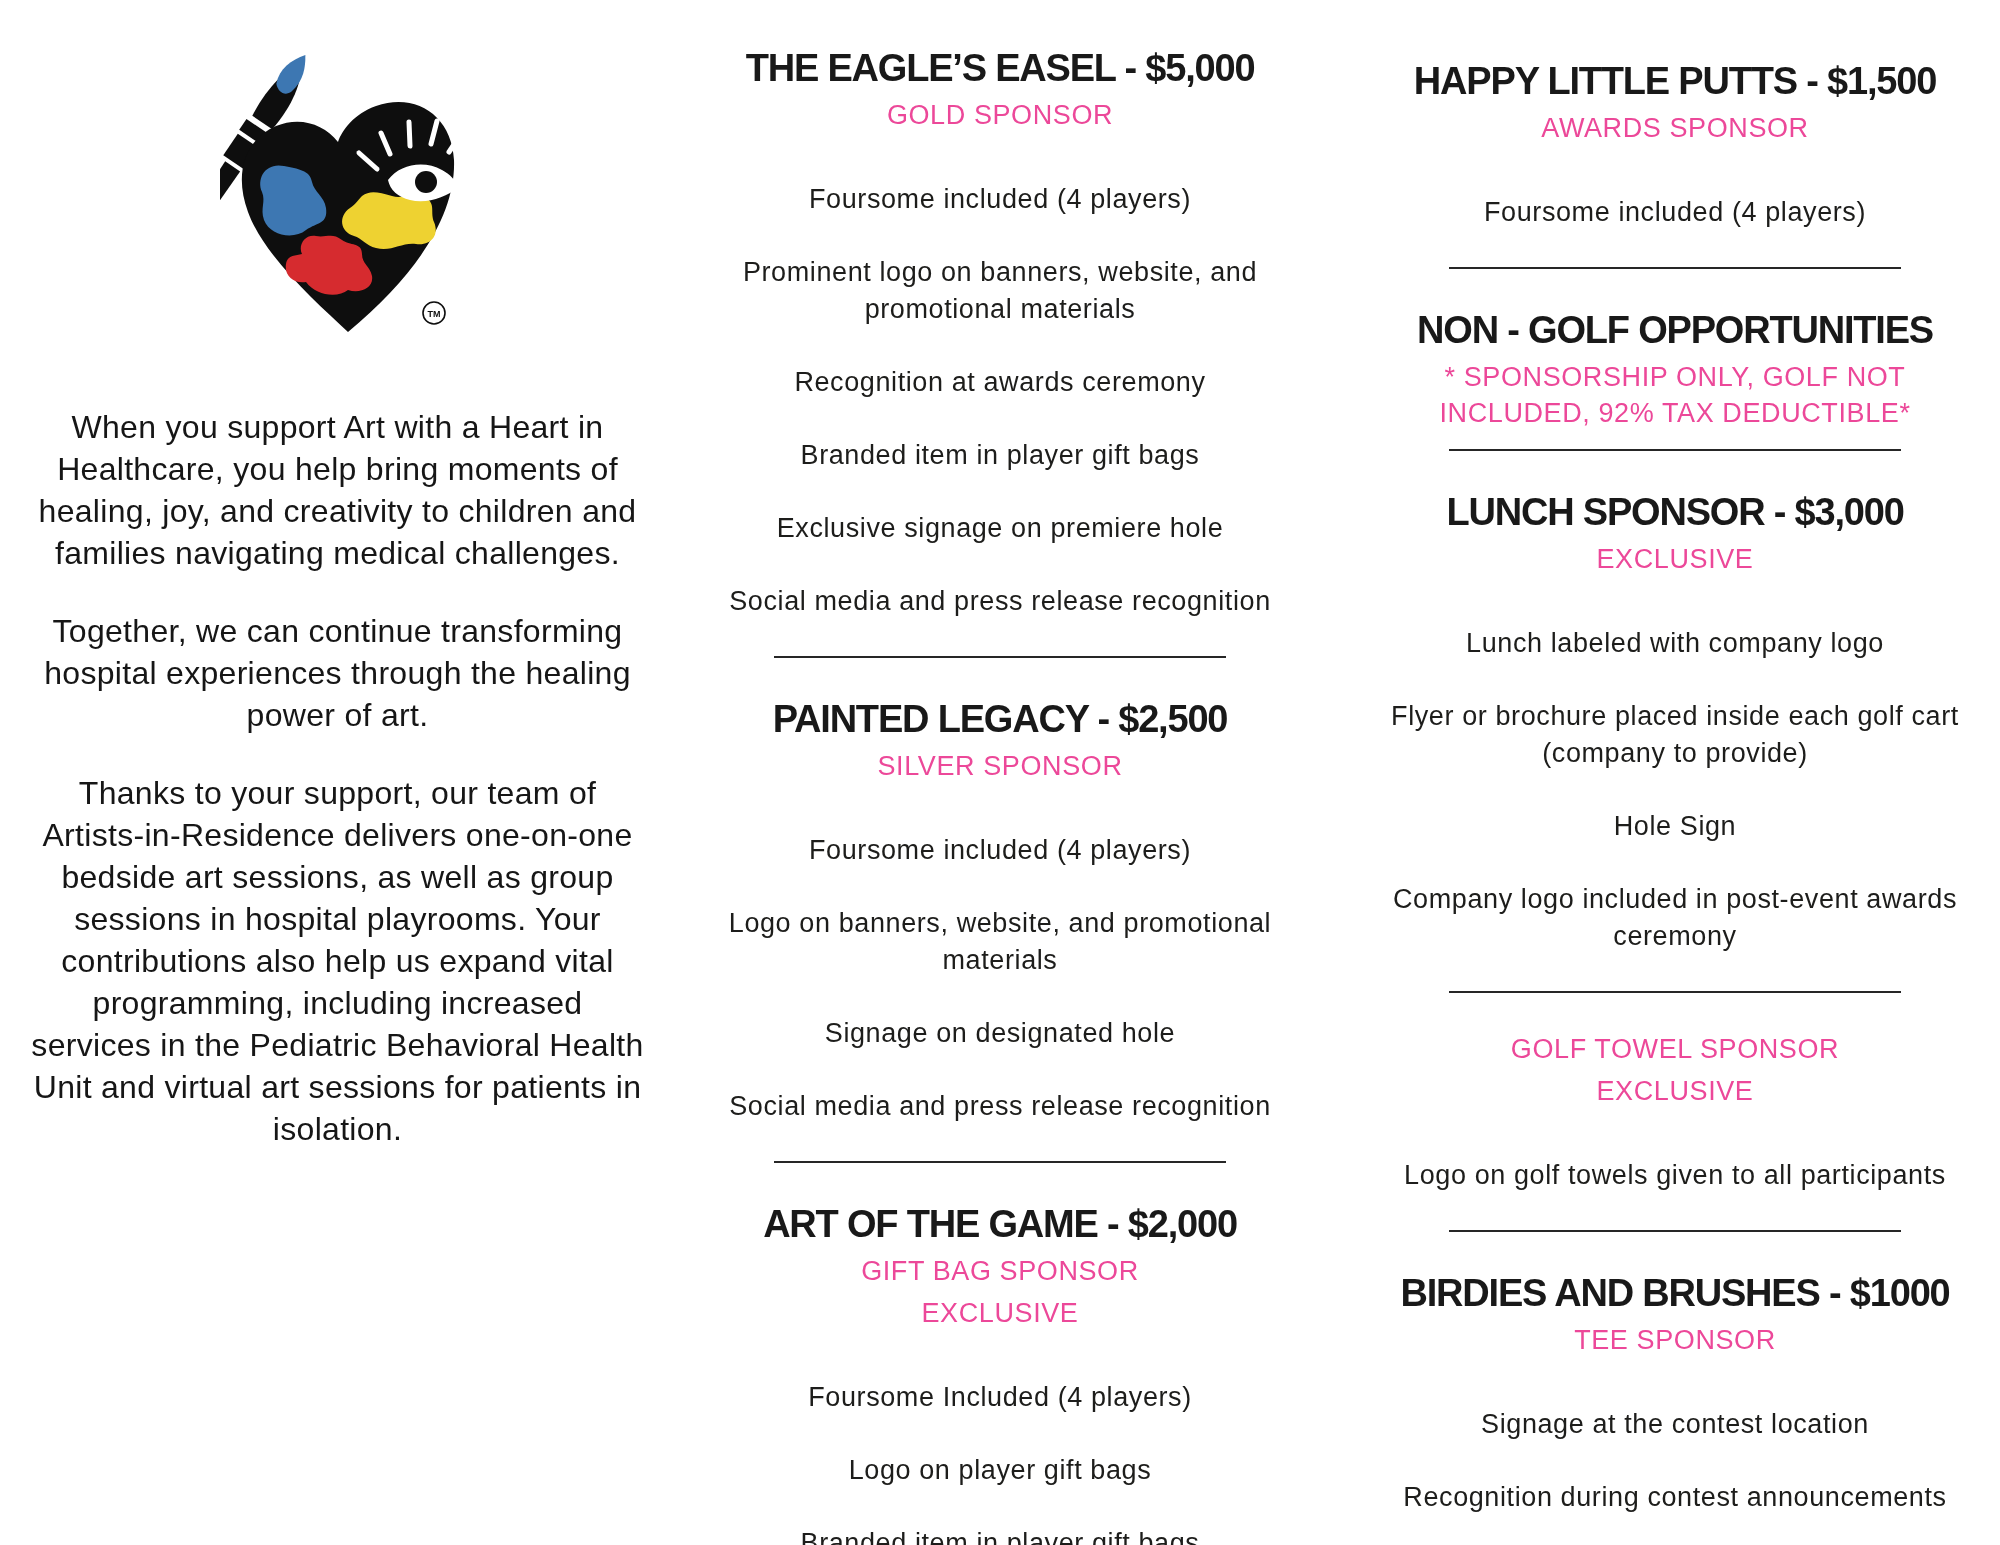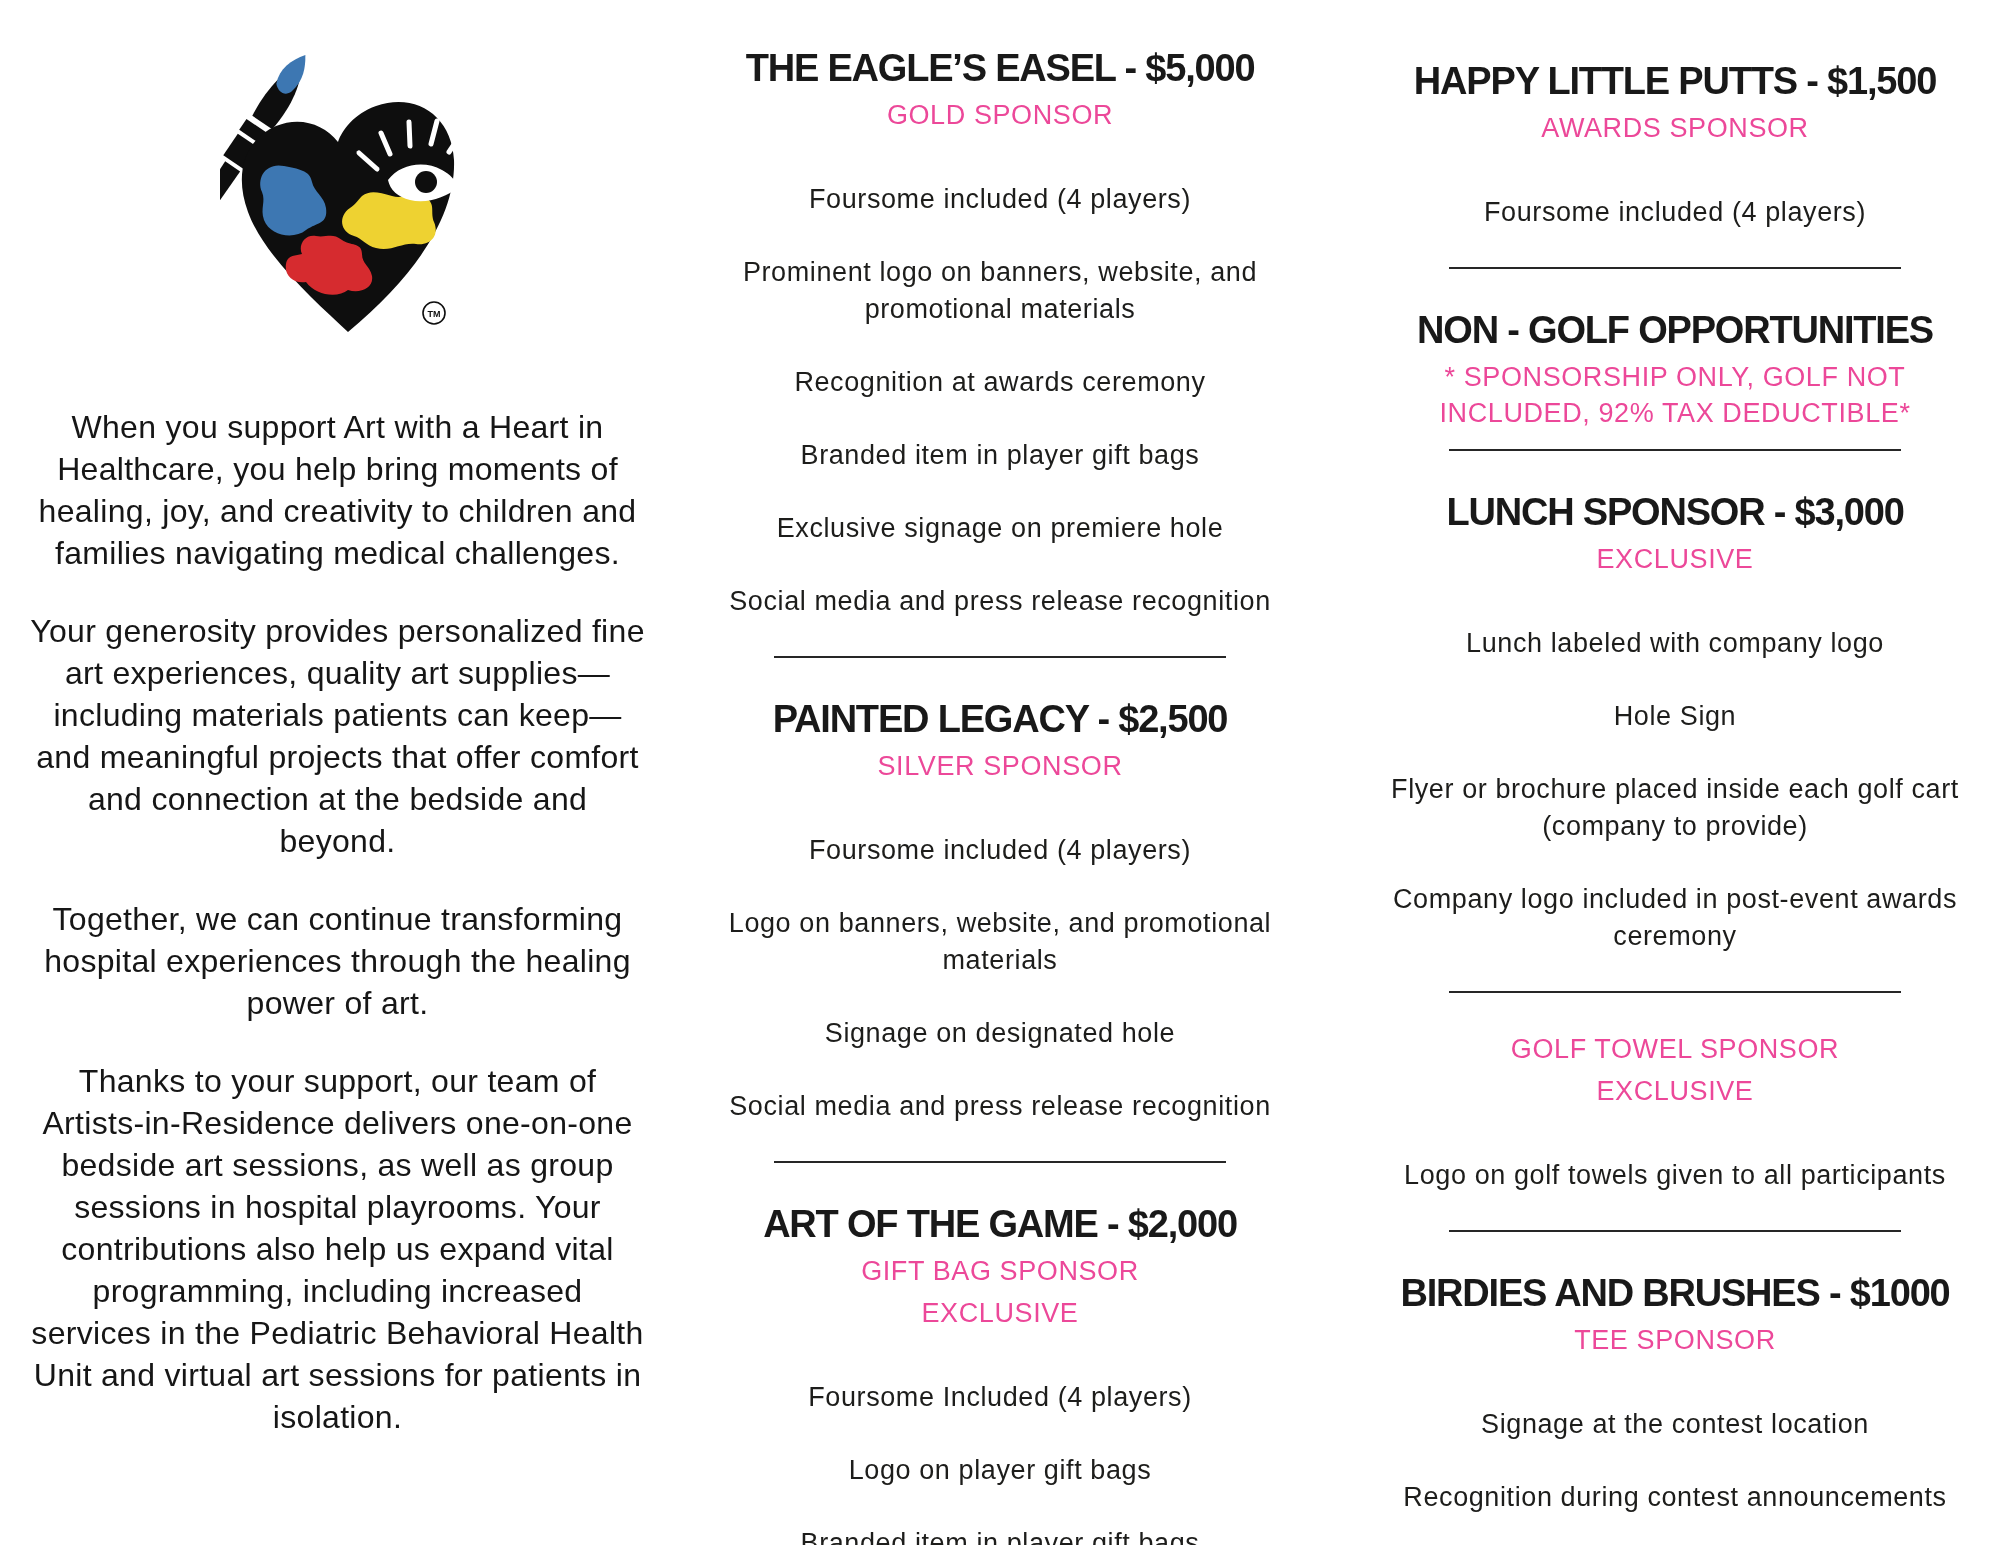--- a/index.html
+++ b/index.html
@@ -102,21 +102,20 @@
         </g>
 
         <g>
           <circle cx="214" cy="263" r="11" fill="#ffffff" stroke="#0e0e0e" stroke-width="1.6"></circle>
           <text x="214" y="267" font-size="9" font-weight="bold" text-anchor="middle" font-family="Liberation Sans, sans-serif" fill="#0e0e0e">TM</text>
         </g>
       </svg>
     </div>
     <div class="intro">
         <p class="intro-p">When you support Art with a Heart in Healthcare, you help bring moments of healing, joy, and creativity to children and families navigating medical challenges.</p>
-        <p class="intro-p">Your generosity provides personalized fine art experiences, quality art supplies—including materials patients can keep—and meaningful projects that offer comfort and connection at the bedside and beyond.</p>
         <p class="intro-p">Together, we can continue transforming hospital experiences through the healing power of art.</p>
         <p class="intro-p">Thanks to your support, our team of Artists-in-Residence delivers one-on-one bedside art sessions, as well as group sessions in hospital playrooms. Your contributions also help us expand vital programming, including increased services in the Pediatric Behavioral Health Unit and virtual art sessions for patients in isolation.</p>
       </div>
   </aside>
 
   <section class="col-mid">
       <section class="sponsor-section">
         <h2 class="sec-title">THE EAGLE’S EASEL - $5,000</h2>
         <div class="sec-sub">GOLD SPONSOR</div>
         <div class="sec-items">
@@ -164,22 +163,22 @@
       <section class="sponsor-section">
         <h2 class="sec-title">NON - GOLF OPPORTUNITIES</h2>
         <div class="sec-sub">* SPONSORSHIP ONLY, GOLF NOT INCLUDED, 92% TAX DEDUCTIBLE*</div>
       </section>
       <div class="divider"></div>
       <section class="sponsor-section">
         <h2 class="sec-title">LUNCH SPONSOR - $3,000</h2>
         <div class="sec-sub">EXCLUSIVE</div>
         <div class="sec-items">
           <p class="item">Lunch labeled with company logo</p>
+          <p class="item">Flyer or brochure placed inside each golf cart (company to provide)</p>
           <p class="item">Hole Sign</p>
-          <p class="item">Flyer or brochure placed inside each golf cart (company to provide)</p>
           <p class="item">Company logo included in post-event awards ceremony</p>
         </div>
       </section>
       <div class="divider"></div>
       <section class="sponsor-section">
         <div class="sec-sub">GOLF TOWEL SPONSOR</div>
         <div class="sec-sub">EXCLUSIVE</div>
         <div class="sec-items">
           <p class="item">Logo on golf towels given to all participants</p>
         </div>

